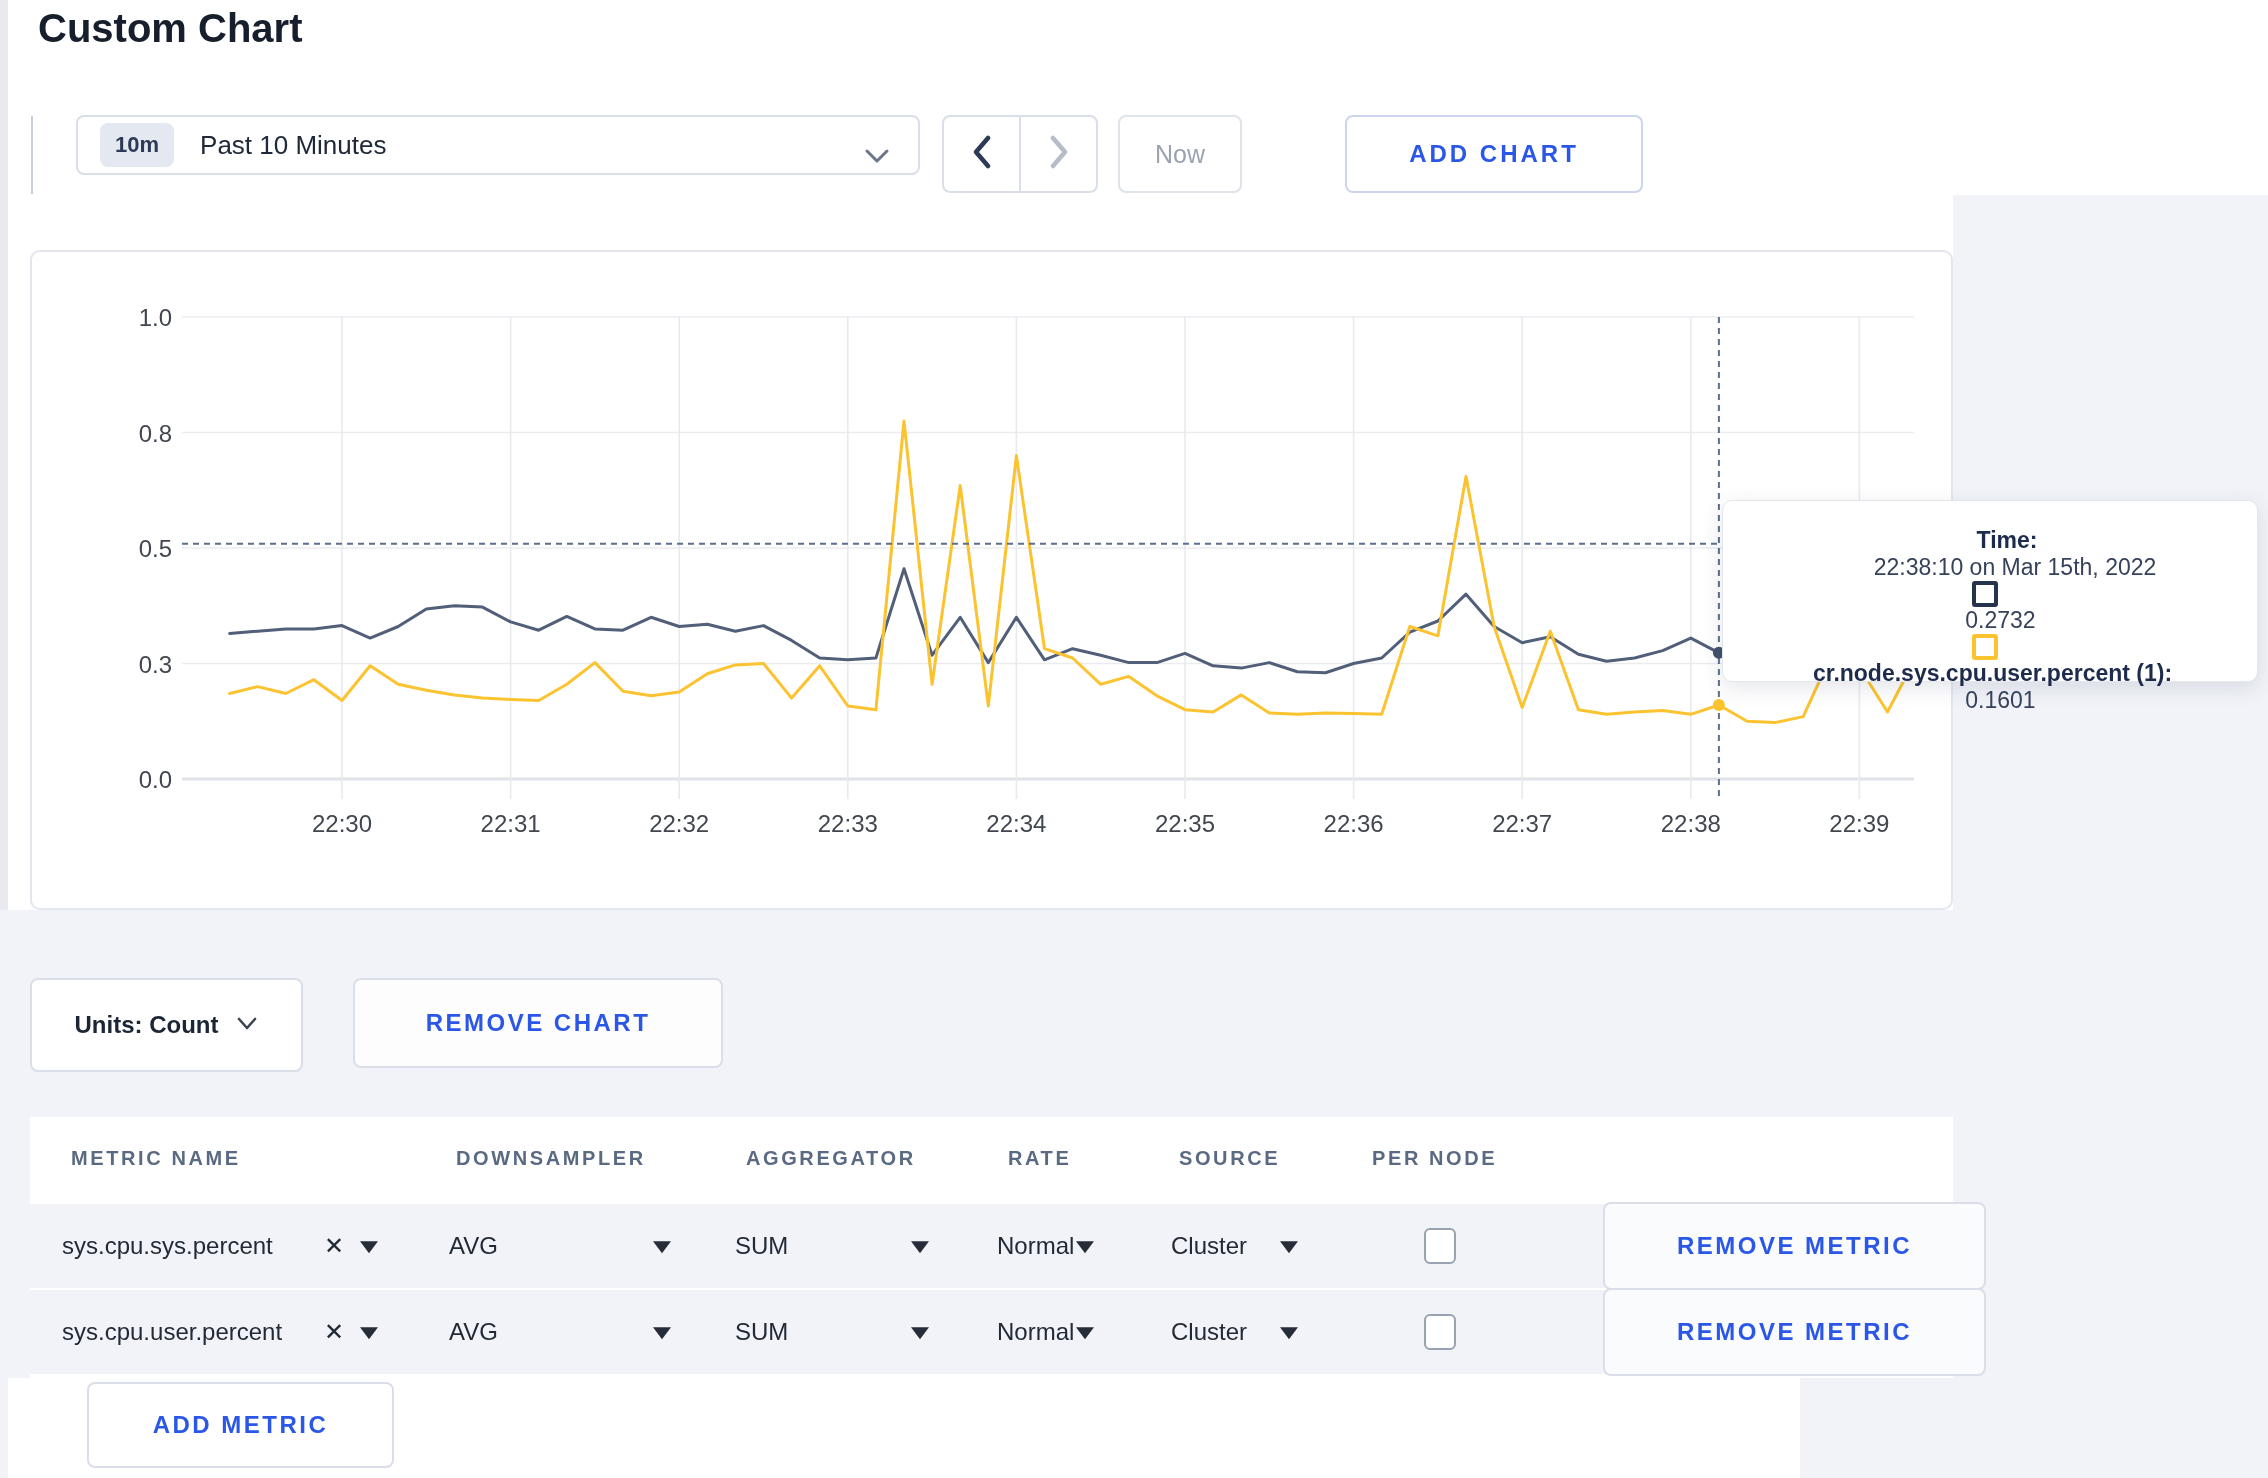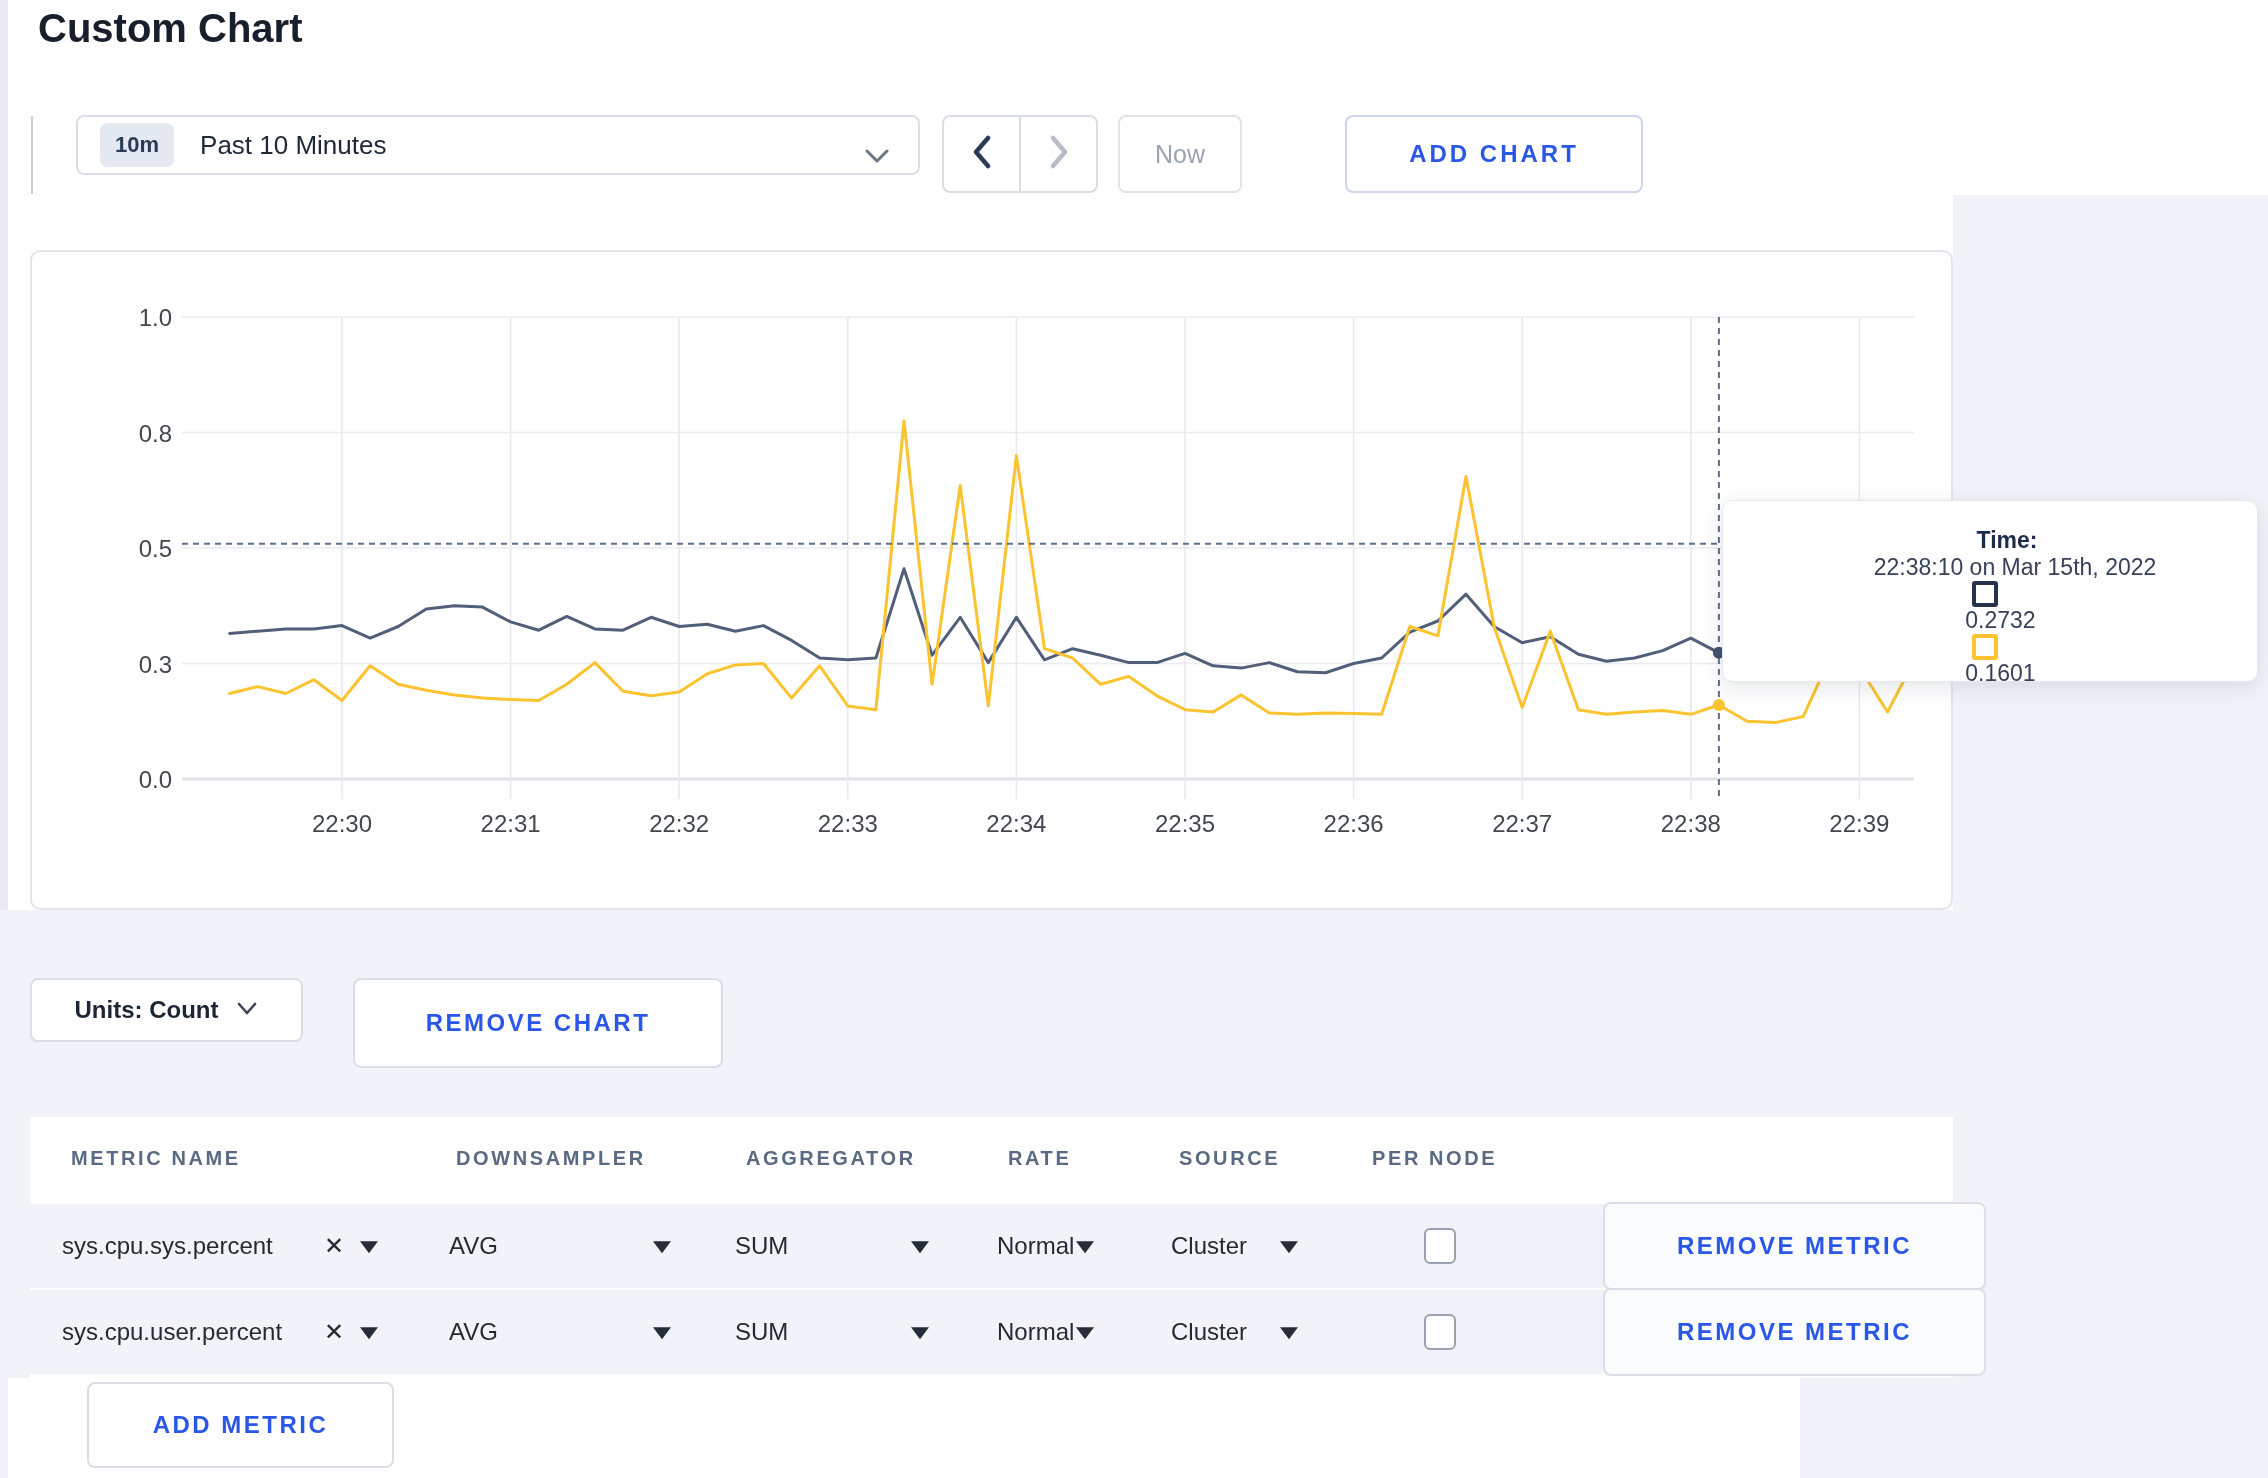--- a/index.html
+++ b/index.html
@@ -40,21 +40,21 @@
 
   .chart-tooltip{position:absolute;left:1722px;top:500px;width:536px;height:182px;background:#fff;
     border:1px solid #e4e7ee;border-radius:10px;box-shadow:0 6px 22px rgba(40,50,80,.12);
     box-sizing:border-box;padding:26px 28px 26px 33px;display:flex;flex-direction:column;justify-content:space-between;z-index:5;}
   .tt-row{display:flex;align-items:center;font-size:23px;flex-direction:column;}
   .tt-time-row{margin-left:29px;}
   .tt-square{width:18px;height:18px;border:4px solid #26334d;border-radius:3px;background:#fff;margin-right:15px;flex:none;}
   .tt-label{font-weight:bold;color:#1d2b4c;}
   .tt-value{margin-left:16px;color:#36415a;}
 
-  .units-select{position:absolute;left:30px;top:978px;width:273px;height:64px;display:flex;align-items:center;justify-content:center;gap:18px;cursor:pointer;}
+  .units-select{position:absolute;left:30px;top:978px;width:273px;height:94px;display:flex;align-items:center;justify-content:center;gap:18px;cursor:pointer;}
   .units-label{font-size:24px;font-weight:bold;color:#1b2534;}
   .remove-chart-button{position:absolute;left:314px;top:978px;width:370px;height:90px;background:#fdfdfe;}
 
   .table-card{position:absolute;left:30px;top:1117px;width:1923px;height:261px;background:#fff;}
   .th-span{position:absolute;top:0;height:83px;line-height:83px;font-size:20px;font-weight:bold;
     letter-spacing:2.6px;color:#5a6a82;white-space:nowrap;}
 
   .metric-row{position:absolute;left:0;width:1923px;height:84px;background:#f1f3f8;}
   .metric-row .cell{position:absolute;top:50%;transform:translateY(-50%);font-size:24px;color:#232a36;white-space:nowrap;}
   .m-x{color:#8f98a6;font-size:25px;cursor:pointer;}
@@ -155,20 +155,21 @@
   <div class="tt-row tt-time-row">
     <span class="tt-label">Time:</span>
     <span class="tt-value">22:38:10 on Mar 15th, 2022</span>
   </div>
   <div class="tt-row">
     <span class="tt-square" style="border-color: rgb(38, 51, 77);"></span>
     <span class="tt-value">0.2732</span>
   </div>
   <div class="tt-row">
     <span class="tt-square" style="border-color: rgb(252, 195, 48);"></span>
+    <span class="tt-label">cr.node.sys.cpu.user.percent (1):</span>
     <span class="tt-value">0.1601</span>
   </div>
 </div>
 
 <div class="units-select box">
   <span class="units-label">Units: Count</span>
   <span>
     <svg width="22" height="15" viewBox="0 0 22 15">
         <polyline points="3,3 11,12 19,3" fill="none" stroke="#3a4453" stroke-width="2.6" stroke-linecap="round" stroke-linejoin="round"></polyline>
       </svg>

